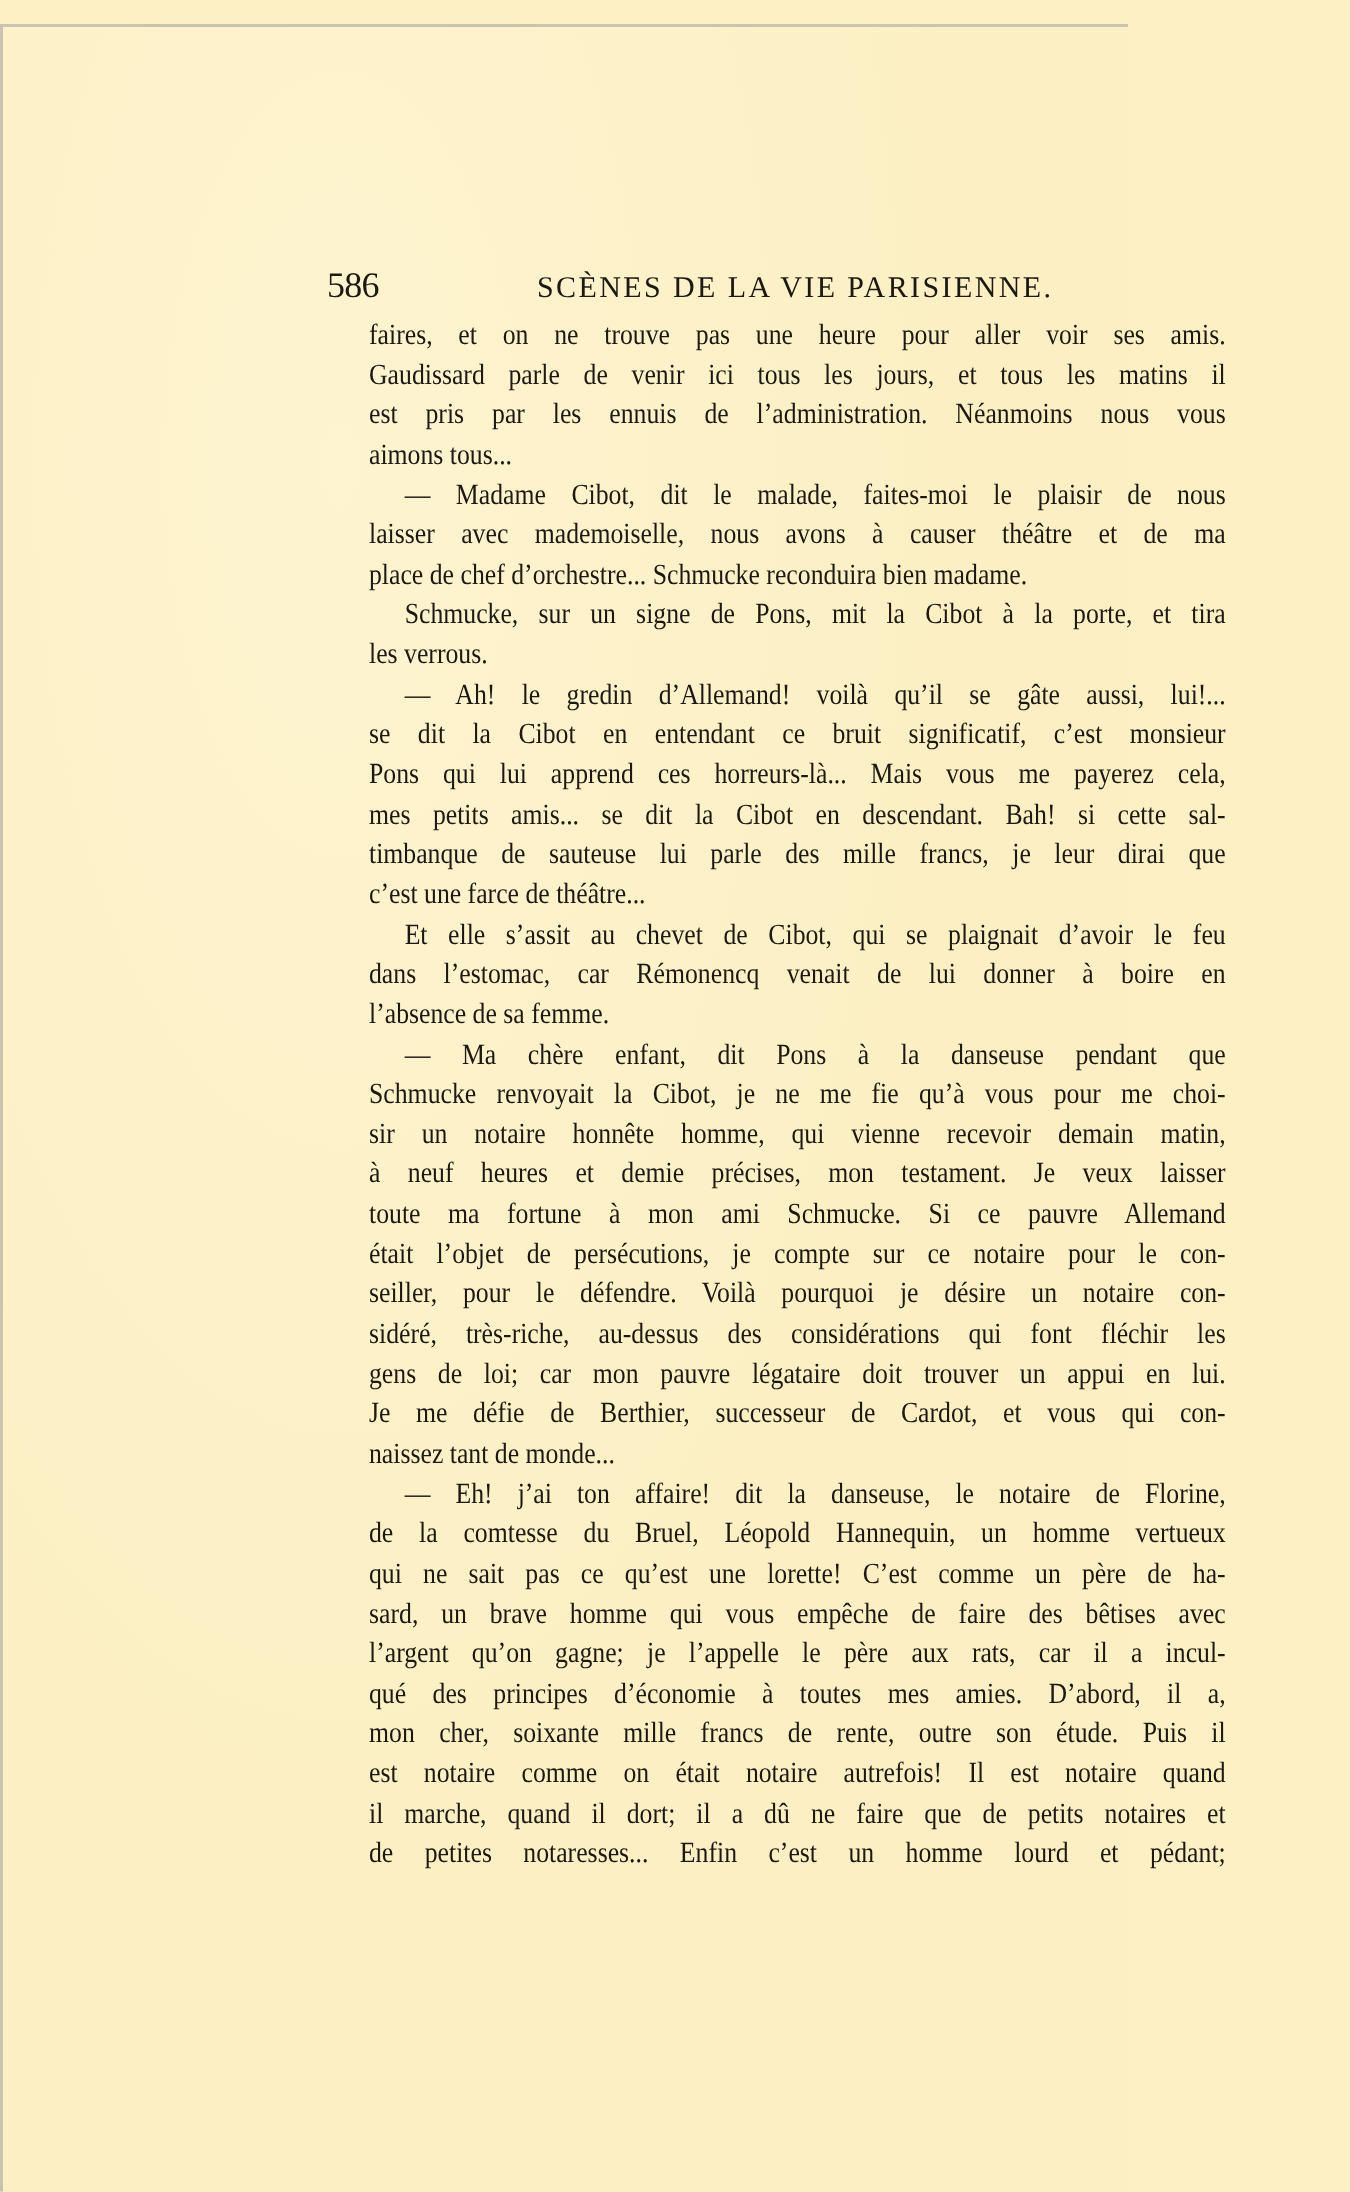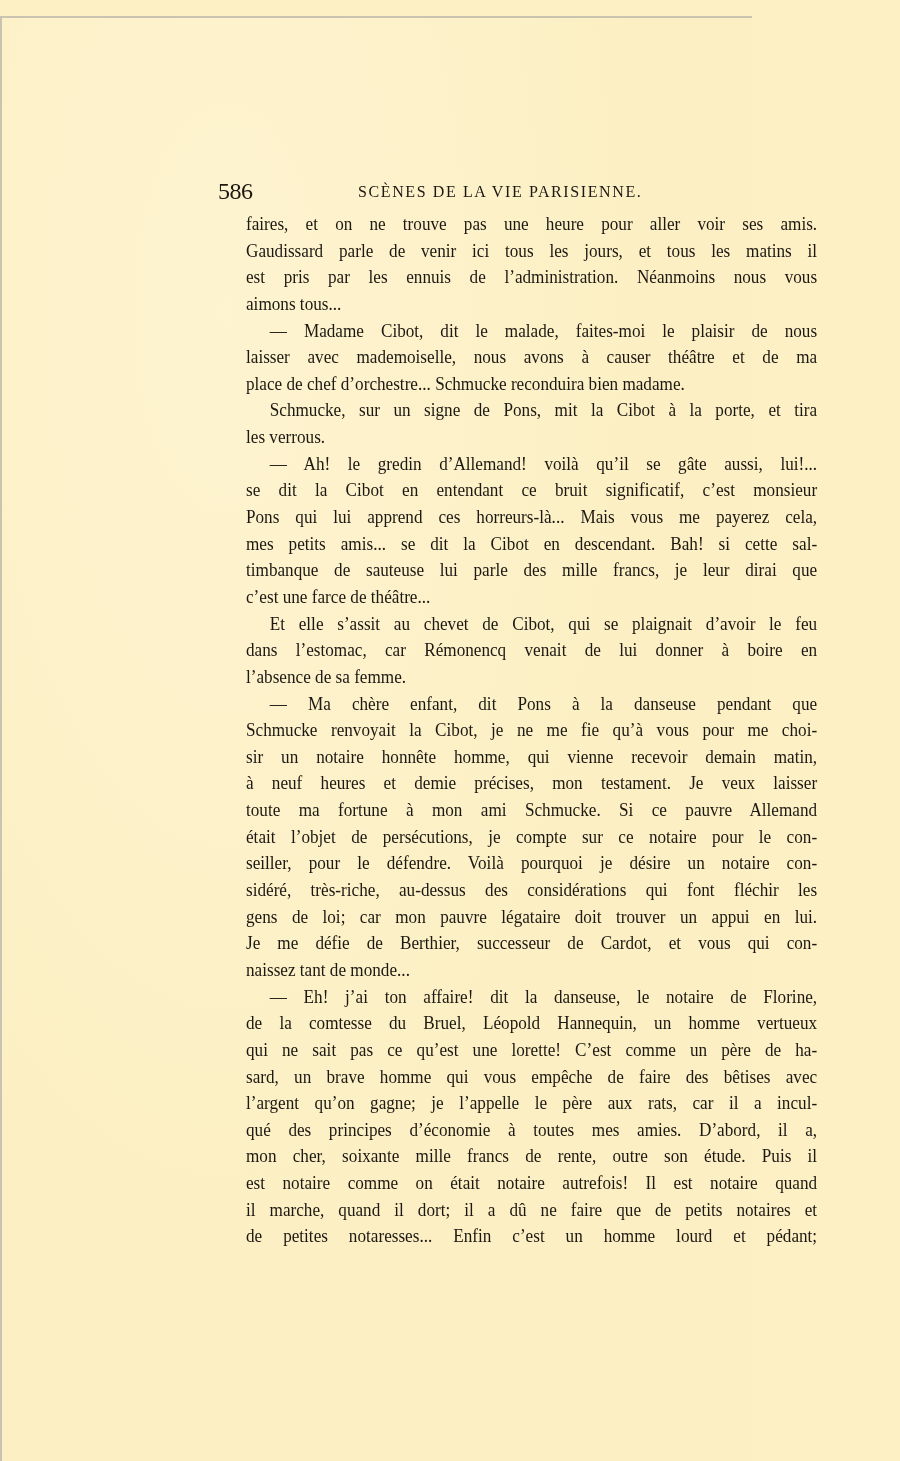--- a/index.html
+++ b/index.html
@@ -39,21 +39,21 @@
       left: 0;
       top: 0;
       font-size: 24px;
       line-height: 30px;
       letter-spacing: -0.5px;
     }
     .running-head {
       position: absolute;
       left: 140px;
       top: 2px;
-      font-size: 16px;
+      font-size: 20px;
       line-height: 28px;
       letter-spacing: 1.6px;
       white-space: nowrap;
     }
     .text-block {
       position: absolute;
       left: 216px;
       top: 193px;
       width: 571px;
       margin-left: 28px;

